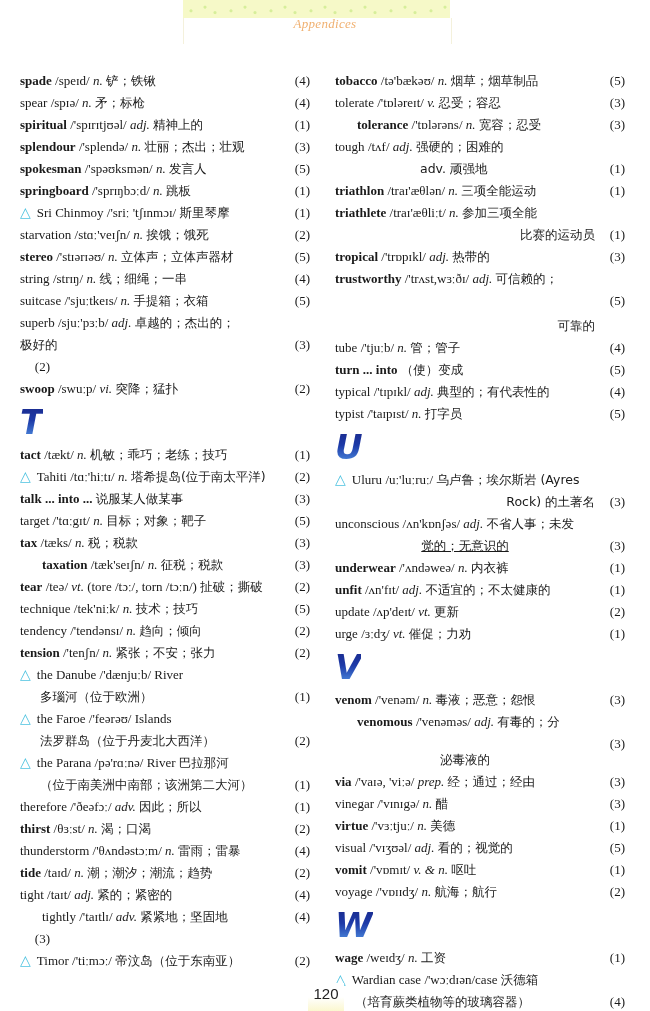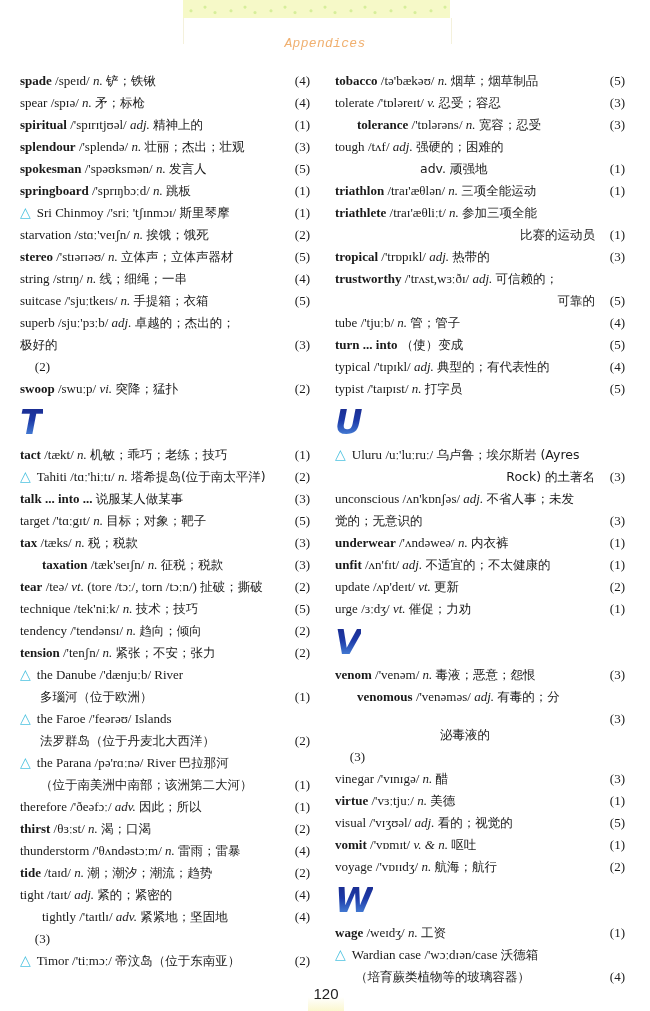--- a/index.html
+++ b/index.html
@@ -13,23 +13,23 @@
     background-image: radial-gradient(circle at 20% 60%, #d6ee9a 1px, transparent 2px),
                       radial-gradient(circle at 55% 40%, #d6ee9a 1px, transparent 2px),
                       radial-gradient(circle at 80% 70%, #d6ee9a 1px, transparent 2px);
     background-size: 40px 18px;
   }
   .header-frame {
     position:absolute; left:183px; top:18px; width:267px; height:26px;
     border-left:1px solid #f4f1dc; border-right:1px solid #f4f1dc;
   }
   .header-title {
-    position:absolute; left:0; right:0; top:36px; text-align:center;
+    position:absolute; left:0; right:0; top:16px; text-align:center;
     color:#f0b070; font-style:italic; font-size:13px;
-    font-family:Liberation Mono, monospace; font-weight:300; letter-spacing:0.3px;
+    font-family:Liberation Serif, serif; font-weight:300; letter-spacing:0.3px;
   }
   .col { position:absolute; top:70px; }
   .col-left { left:20px; width:290px; }
   .col-right { left:335px; width:290px; }
   .entry { position:relative; font-size:13px; line-height:22px; }
   .line { display:flex; white-space:nowrap; }
   .text { flex:1; overflow:visible; }
   .num { flex:0 0 auto; width:22px; text-align:right; margin-left:8px; }
   .num.wide { margin-left:2px; }
   .sub { padding-left:22px;justify-content:flex-end; }
@@ -333,21 +333,21 @@
       <div class="line">
         <span class="text"><span class="hw">tropical</span> <span class="pron">/'trɒpɪkl/</span> <span class="pos">adj.</span> <span class="cn">热带的</span></span>
         <span class="num">(3)</span>
       </div>
     </div>
     <div class="entry">
       <div class="line">
         <span class="text"><span class="hw">trustworthy</span> <span class="pron">/'trʌst,wɜːðɪ/</span> <span class="pos">adj.</span> <span class="cn">可信赖的；</span></span>
       </div>
       <div class="line">
-        <span class="text cn" style="flex: 1 1 0%; text-align: right;">可靠的</span>
+        <span class="text cn" style="flex: 1 1 0%; text-align: right; margin-top: 25px;">可靠的</span>
         <span class="num">(5)</span>
       </div>
     </div>
     <div class="entry">
       <div class="line">
         <span class="text"><span>tube</span> <span class="pron">/'tjuːb/</span> <span class="pos">n.</span> <span class="cn">管；管子</span></span>
         <span class="num">(4)</span>
       </div>
     </div>
     <div class="entry">
@@ -378,21 +378,21 @@
       <div class="line">
         <span class="text cn" style="flex: 1 1 0%; text-align: right;">Rock) 的土著名</span>
         <span class="num">(3)</span>
       </div>
     </div>
     <div class="entry">
       <div class="line">
         <span class="text"><span>unconscious</span> <span class="pron">/ʌn'kɒnʃəs/</span> <span class="pos">adj.</span> <span class="cn">不省人事；未发</span></span>
       </div>
       <div class="line">
-        <span class="text cn" style="flex: 1 1 0%; text-align: left;">觉的；无意识的</span>
+        <span class="text cn" style="flex: 1 1 0%; text-align: center; text-decoration: underline;">觉的；无意识的</span>
         <span class="num">(3)</span>
       </div>
     </div>
     <div class="entry">
       <div class="line">
         <span class="text"><span class="hw">underwear</span> <span class="pron">/'ʌndəweə/</span> <span class="pos">n.</span> <span class="cn">内衣裤</span></span>
         <span class="num">(1)</span>
       </div>
     </div>
     <div class="entry">
@@ -426,20 +426,21 @@
       <div class="line sub">
         <span class="text"><span class="hw">venomous</span> <span class="pron">/'venəməs/</span> <span class="pos">adj.</span> <span class="cn">有毒的；分</span></span>
       </div>
       <div class="line">
         <span class="text cn" style="flex: 1 1 0%; text-align: center; margin-top: 16px;">泌毒液的</span>
         <span class="num">(3)</span>
       </div>
     </div>
     <div class="entry">
       <div class="line">
+        <span class="text"><span class="hw">via</span> <span class="pron">/'vaɪə, 'viːə/</span> <span class="pos">prep.</span> <span class="cn">经；通过；经由</span></span>
         <span class="num">(3)</span>
       </div>
     </div>
     <div class="entry">
       <div class="line">
         <span class="text"><span>vinegar</span> <span class="pron">/'vɪnɪgə/</span> <span class="pos">n.</span> <span class="cn">醋</span></span>
         <span class="num">(3)</span>
       </div>
     </div>
     <div class="entry">

